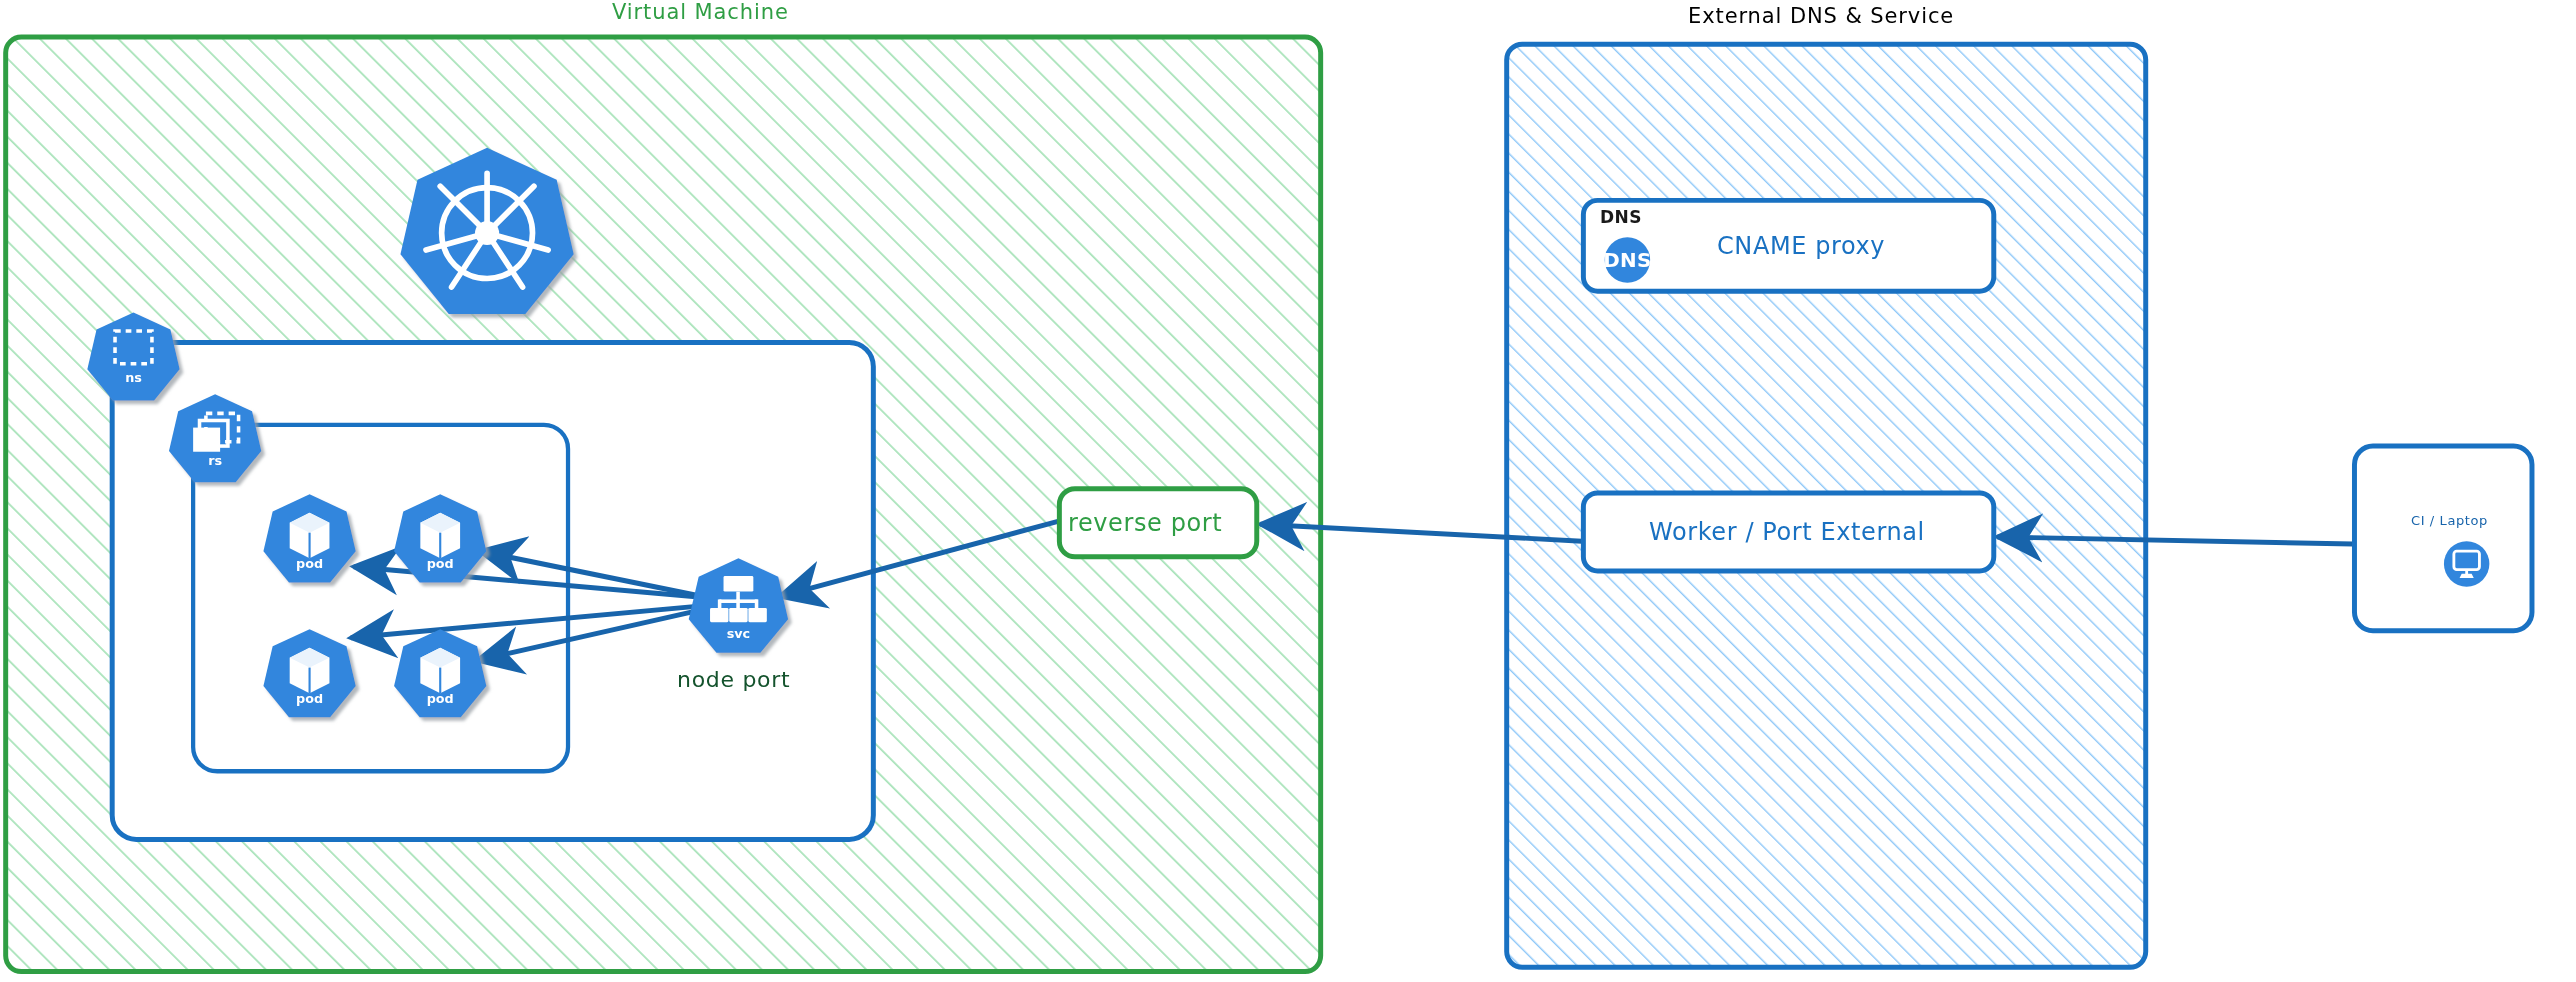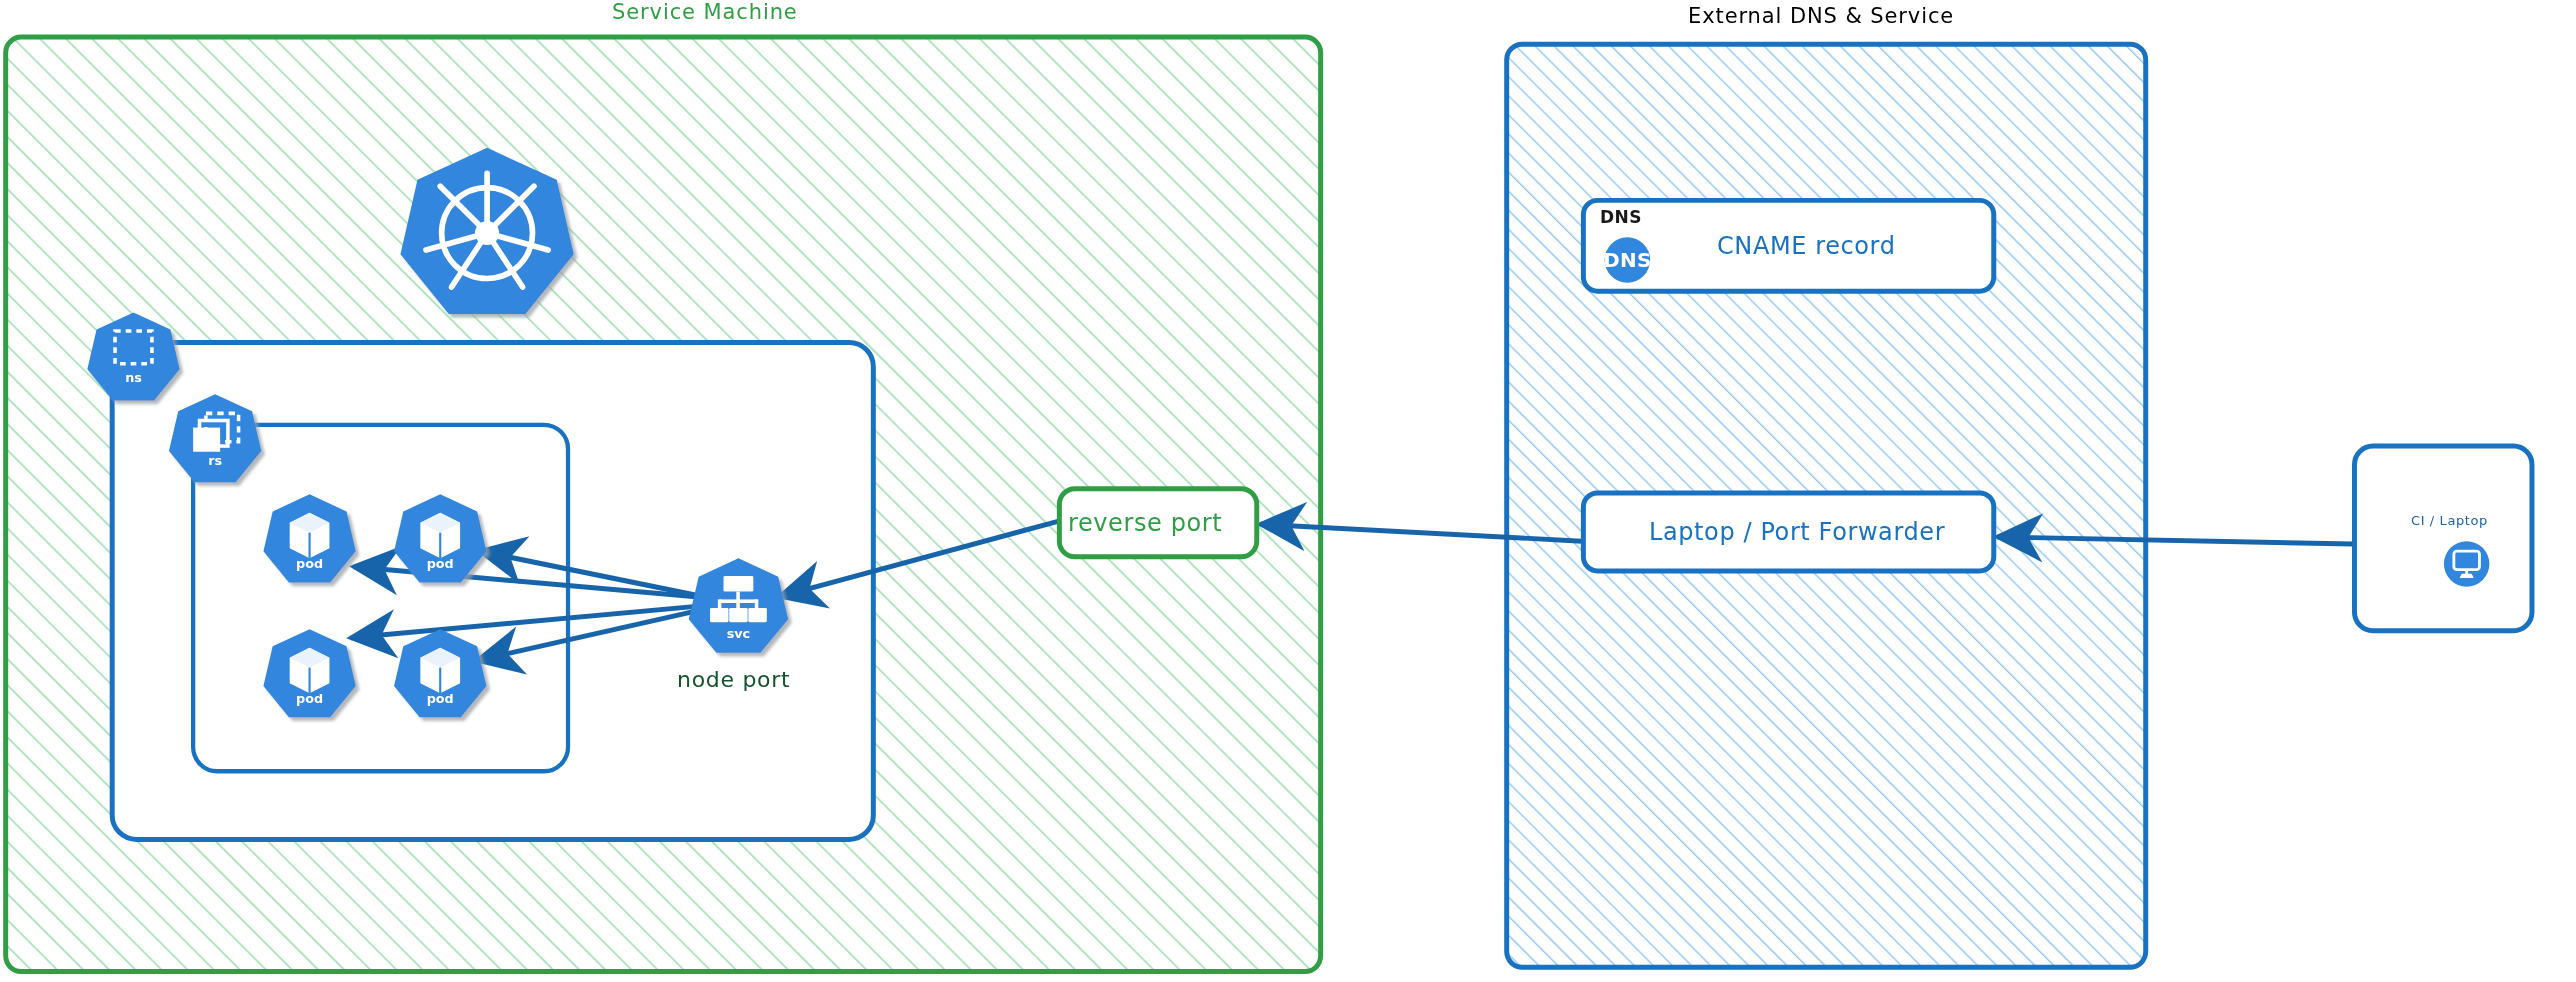--- a/index.html
+++ b/index.html
@@ -222,30 +222,30 @@
         <rect x="1037" y="833" width="5" height="13"></rect>
         <rect x="1013" y="844" width="54" height="5"></rect>
         <rect x="1011" y="844" width="5" height="13"></rect>
         <rect x="1063" y="844" width="5" height="13"></rect>
         <rect x="1037" y="844" width="5" height="13"></rect>
       </g>
       <text x="1040" y="898" text-anchor="middle" class="k8s-sublabel hand">svc</text>
     </g>
   </svg>
 
-  <div class="lbl group-title green hand" style="left:612px; top:0px;">Service Machine</div>
+  <div class="lbl group-title green hand" style="left:612px; top:0px;">Virtual Machine</div>
 
   <div class="lbl group-title blue hand" style="left:1688px; top:3.6px;">External DNS &amp; Service</div>
 
   <div class="lbl box-label green hand" style="left:1068px; top:509px;">reverse port</div>
 
   <div class="lbl tiny-label hand" style="left:1600px; top:207px;">DNS</div>
 
-  <div class="lbl box-label blue hand" style="left:1717px; top:232px;">CNAME record</div>
-
-  <div class="lbl box-label blue hand" style="left:1649px; top:518px;">Laptop / Port Forwarder</div>
+  <div class="lbl box-label blue hand" style="left:1717px; top:232px;">CNAME proxy</div>
+
+  <div class="lbl box-label blue hand" style="left:1649px; top:518px;">Worker / Port External</div>
 
   <div class="lbl small-label hand" style="left:2411px; top:513px;">CI / Laptop</div>
 
   <div class="lbl nodeport-label hand" style="left:677px; top:667px;">node port</div>
 
 </div>
 
 
 </body></html>

